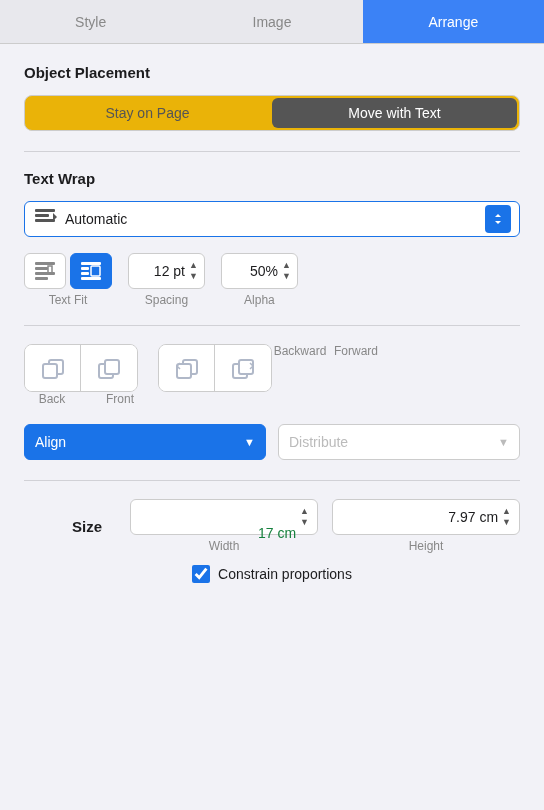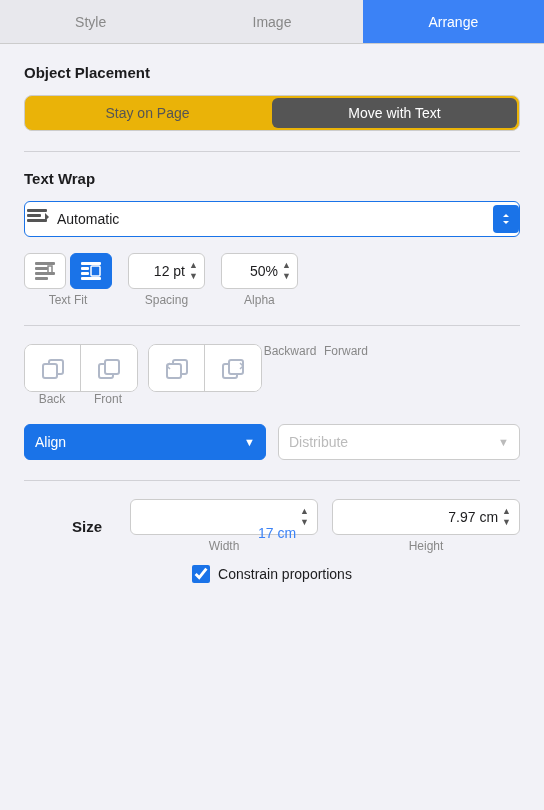--- a/index.html
+++ b/index.html
@@ -98,21 +98,21 @@
       align-items: center;
       margin-bottom: 16px;
     }
     .select-box {
       display: flex;
       align-items: center;
       border: 1.5px solid #1a73e8;
       border-radius: 6px;
       background: #fff;
       height: 36px;
-      padding: 0 0;
+      padding: 0 8px;
       flex: 1;
       position: relative;
       justify-content: space-between;
     }
     .select-box .select-icon {
       font-size: 18px;
       color: #444;
       margin-right: 8px;
     }
     .select-box .select-label {
@@ -437,21 +437,21 @@
             <rect x="4" y="10" width="14" height="14" rx="2" fill="white" stroke="#b0b8c8" stroke-width="2"></rect>
           </svg>
         </button>
         <button class="arrange-btn">
           <svg width="28" height="28" viewBox="0 0 28 28">
             <rect x="4" y="10" width="14" height="14" rx="2" fill="none" stroke="#b0b8c8" stroke-width="2"></rect>
             <rect x="10" y="6" width="14" height="14" rx="2" fill="white" stroke="#b0b8c8" stroke-width="2"></rect>
           </svg>
         </button>
       </div>
-      <div style="display:flex; gap:0;">
+      <div style="display:flex; gap:12px;">
         <div style="width:56px; text-align:center; font-size:12px; color:#888;">Back</div>
         <div style="width:56px; text-align:center; font-size:12px; color:#888;">Front</div>
       </div>
     </div>
 
     <div style="display:flex; flex-direction:row; align-items:flex-start;">
       <div class="arrange-group">
         <button class="arrange-btn">
           <svg width="28" height="28" viewBox="0 0 28 28">
             <rect x="10" y="6" width="14" height="14" rx="2" fill="none" stroke="#b0b8c8" stroke-width="2"></rect>
@@ -486,21 +486,21 @@
   </div>
 
   <div class="divider"></div>
 
   <div class="size-section">
     <div class="size-row">
       <span class="size-label">Size</span>
       <div class="size-fields">
         <div class="size-group">
           <div class="size-field">
-            <input type="text" value="17 cm" readonly="" style="border: none; outline: none; font-size: 14px; width: 68px; text-align: right; background: transparent; color: #3b82f6; margin-top: 32px;">
+            <input type="text" value="17 cm" readonly="" style="border: none; outline: none; font-size: 14px; width: 68px; text-align: right; background: transparent; color: #15803d; margin-top: 32px;">
             <div class="spinner-arrows">
               <button>▲</button>
               <button>▼</button>
             </div>
           </div>
           <div class="size-field-label">Width</div>
         </div>
         <div class="size-group">
           <div class="size-field">
             <input type="text" value="7.97 cm" readonly="" style="border: none; outline: none; font-size: 14px; width: 68px; text-align: right; background: transparent; color: rgb(28, 28, 30);">

